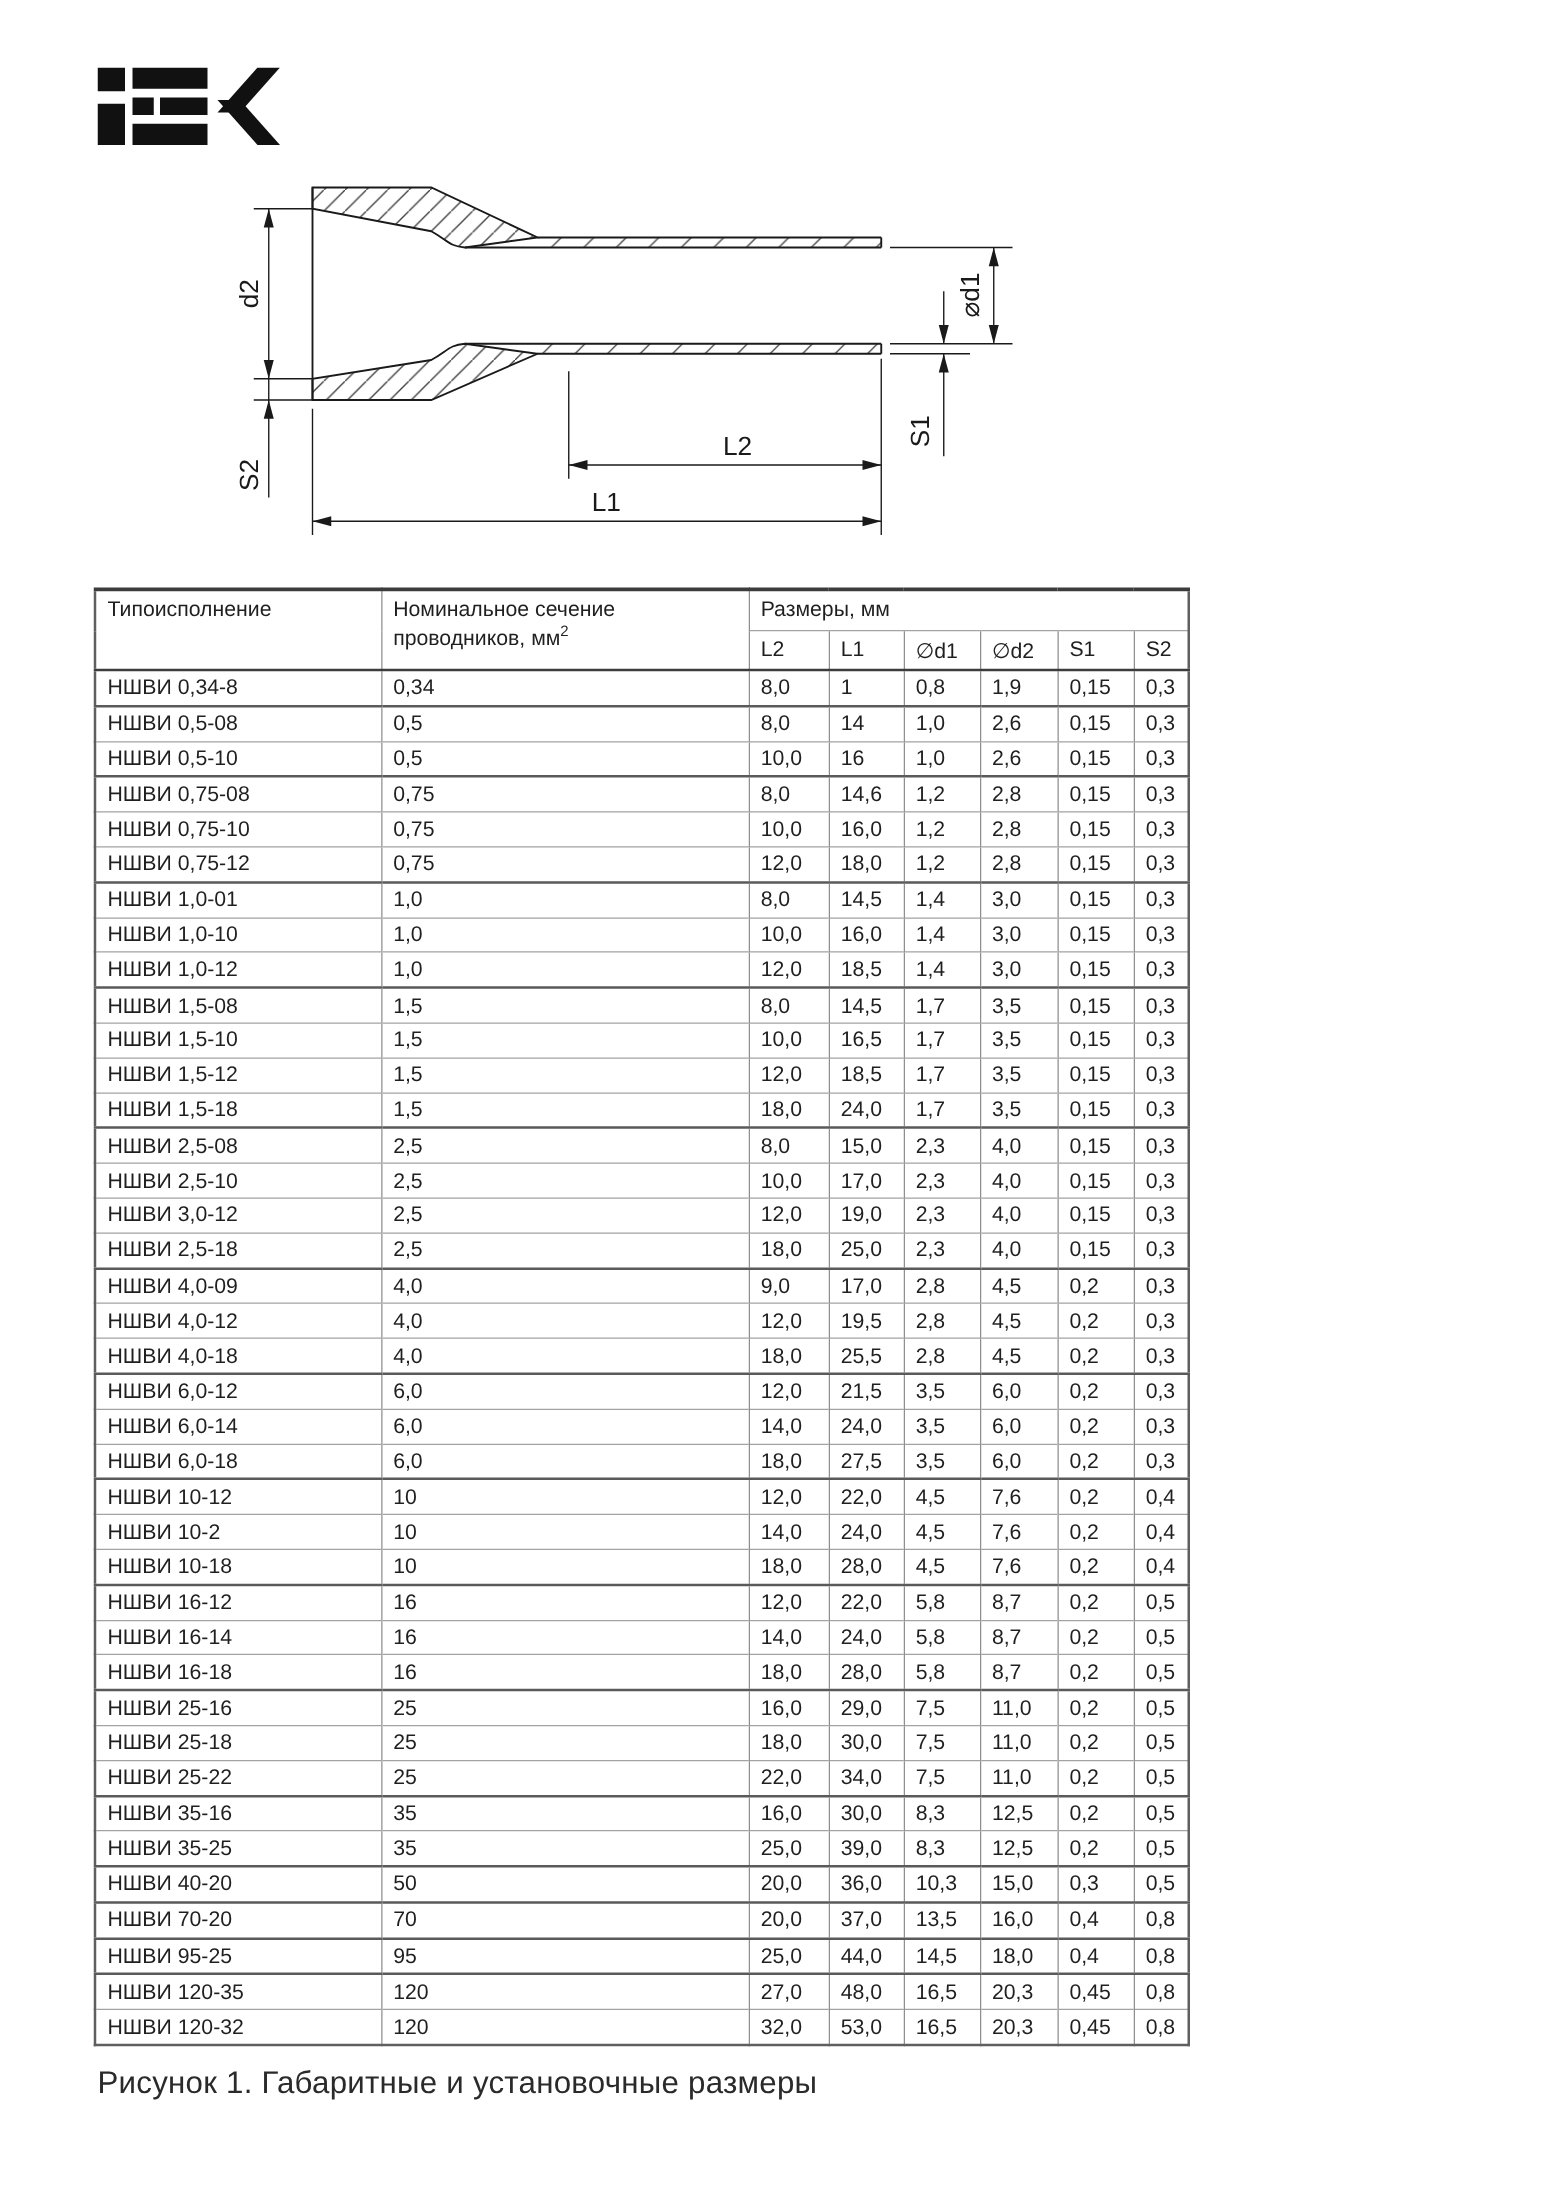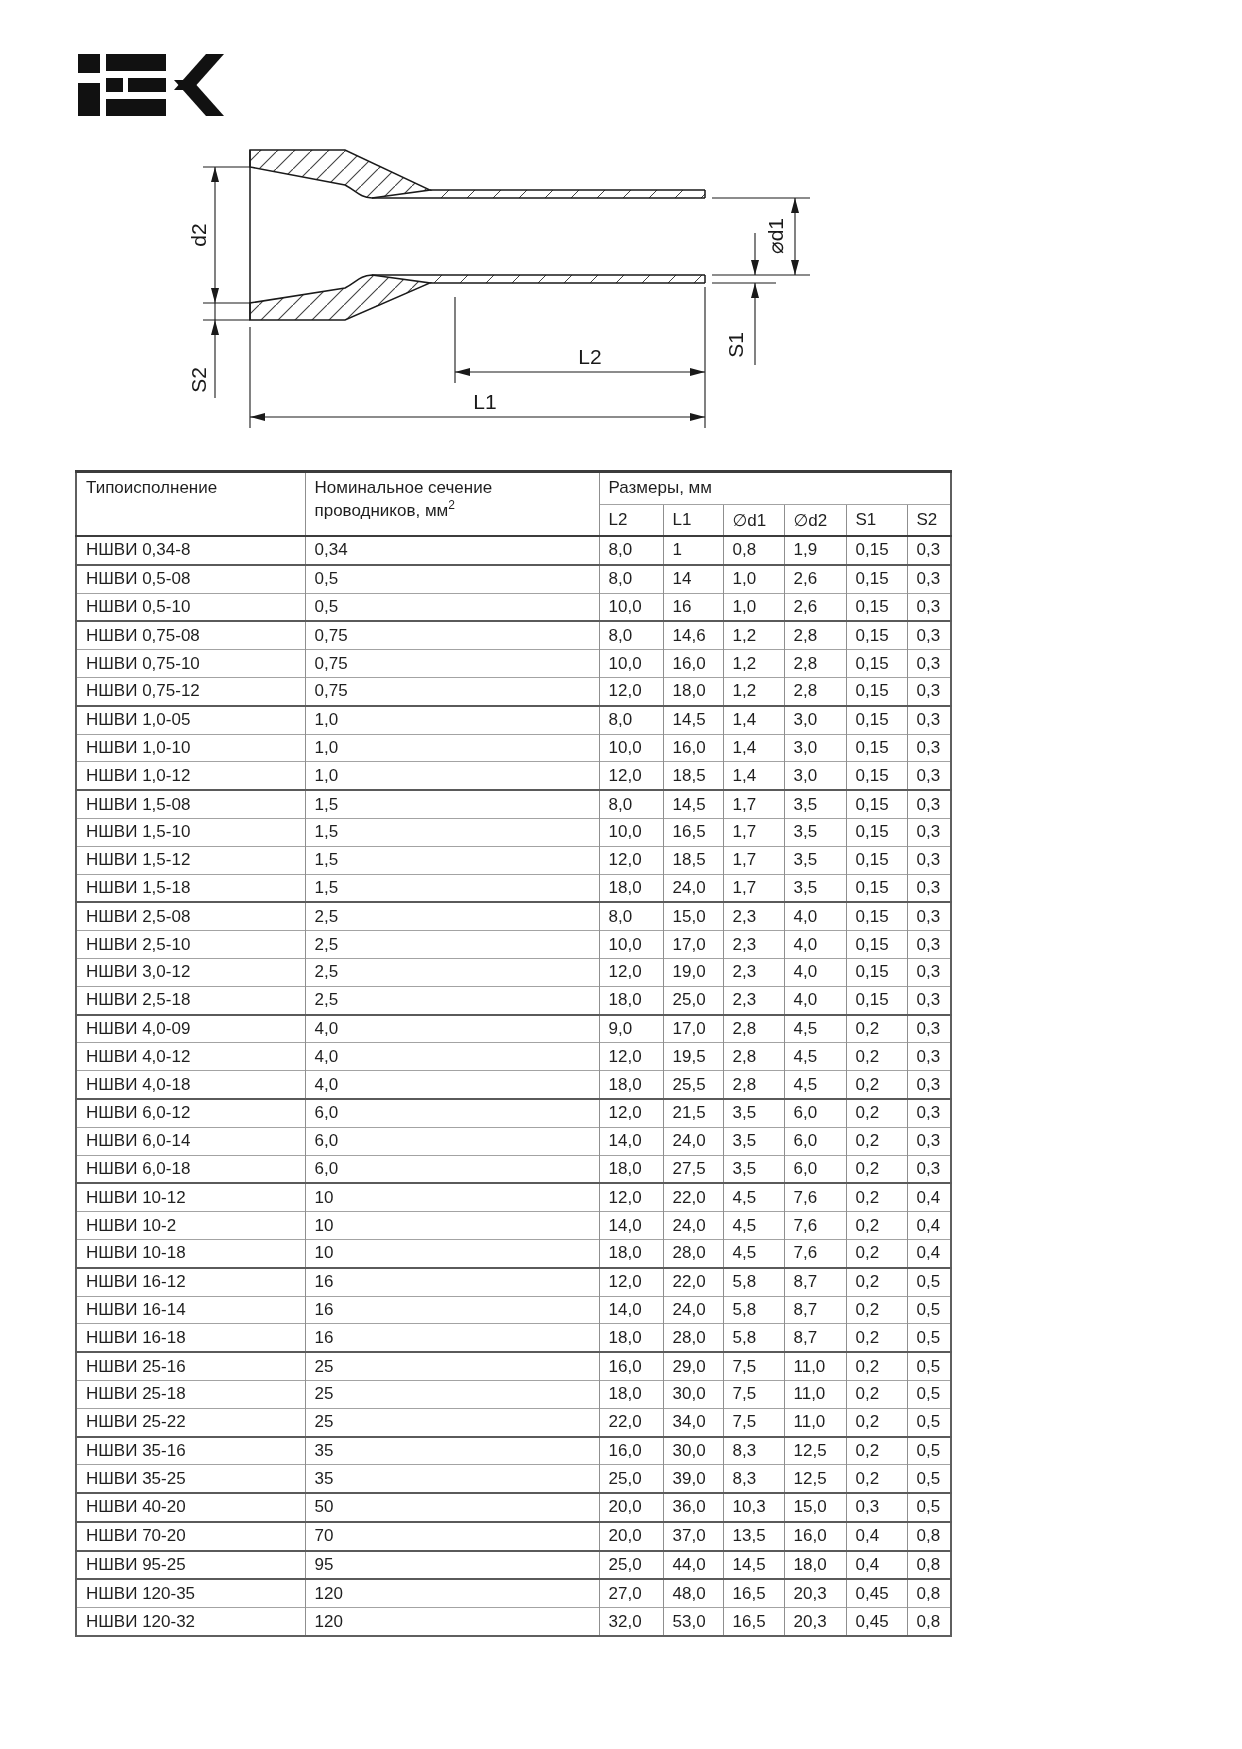--- a/index.html
+++ b/index.html
@@ -199,21 +199,21 @@
           <td>НШВИ 0,75-12</td>
           <td>0,75</td>
           <td>12,0</td>
           <td>18,0</td>
           <td>1,2</td>
           <td>2,8</td>
           <td>0,15</td>
           <td>0,3</td>
         </tr>
         <tr class="group-start">
-          <td>НШВИ 1,0-05</td>
+          <td>НШВИ 1,0-01</td>
           <td>1,0</td>
           <td>8,0</td>
           <td>14,5</td>
           <td>1,4</td>
           <td>3,0</td>
           <td>0,15</td>
           <td>0,3</td>
         </tr>
         <tr>
           <td>НШВИ 1,0-10</td>
@@ -531,14 +531,15 @@
           <td>32,0</td>
           <td>53,0</td>
           <td>16,5</td>
           <td>20,3</td>
           <td>0,45</td>
           <td>0,8</td>
         </tr>
       </tbody>
   </table>
 
+  <div class="caption">Рисунок 1. Габаритные и установочные размеры</div>
 
 </div>
 
 </body></html>

